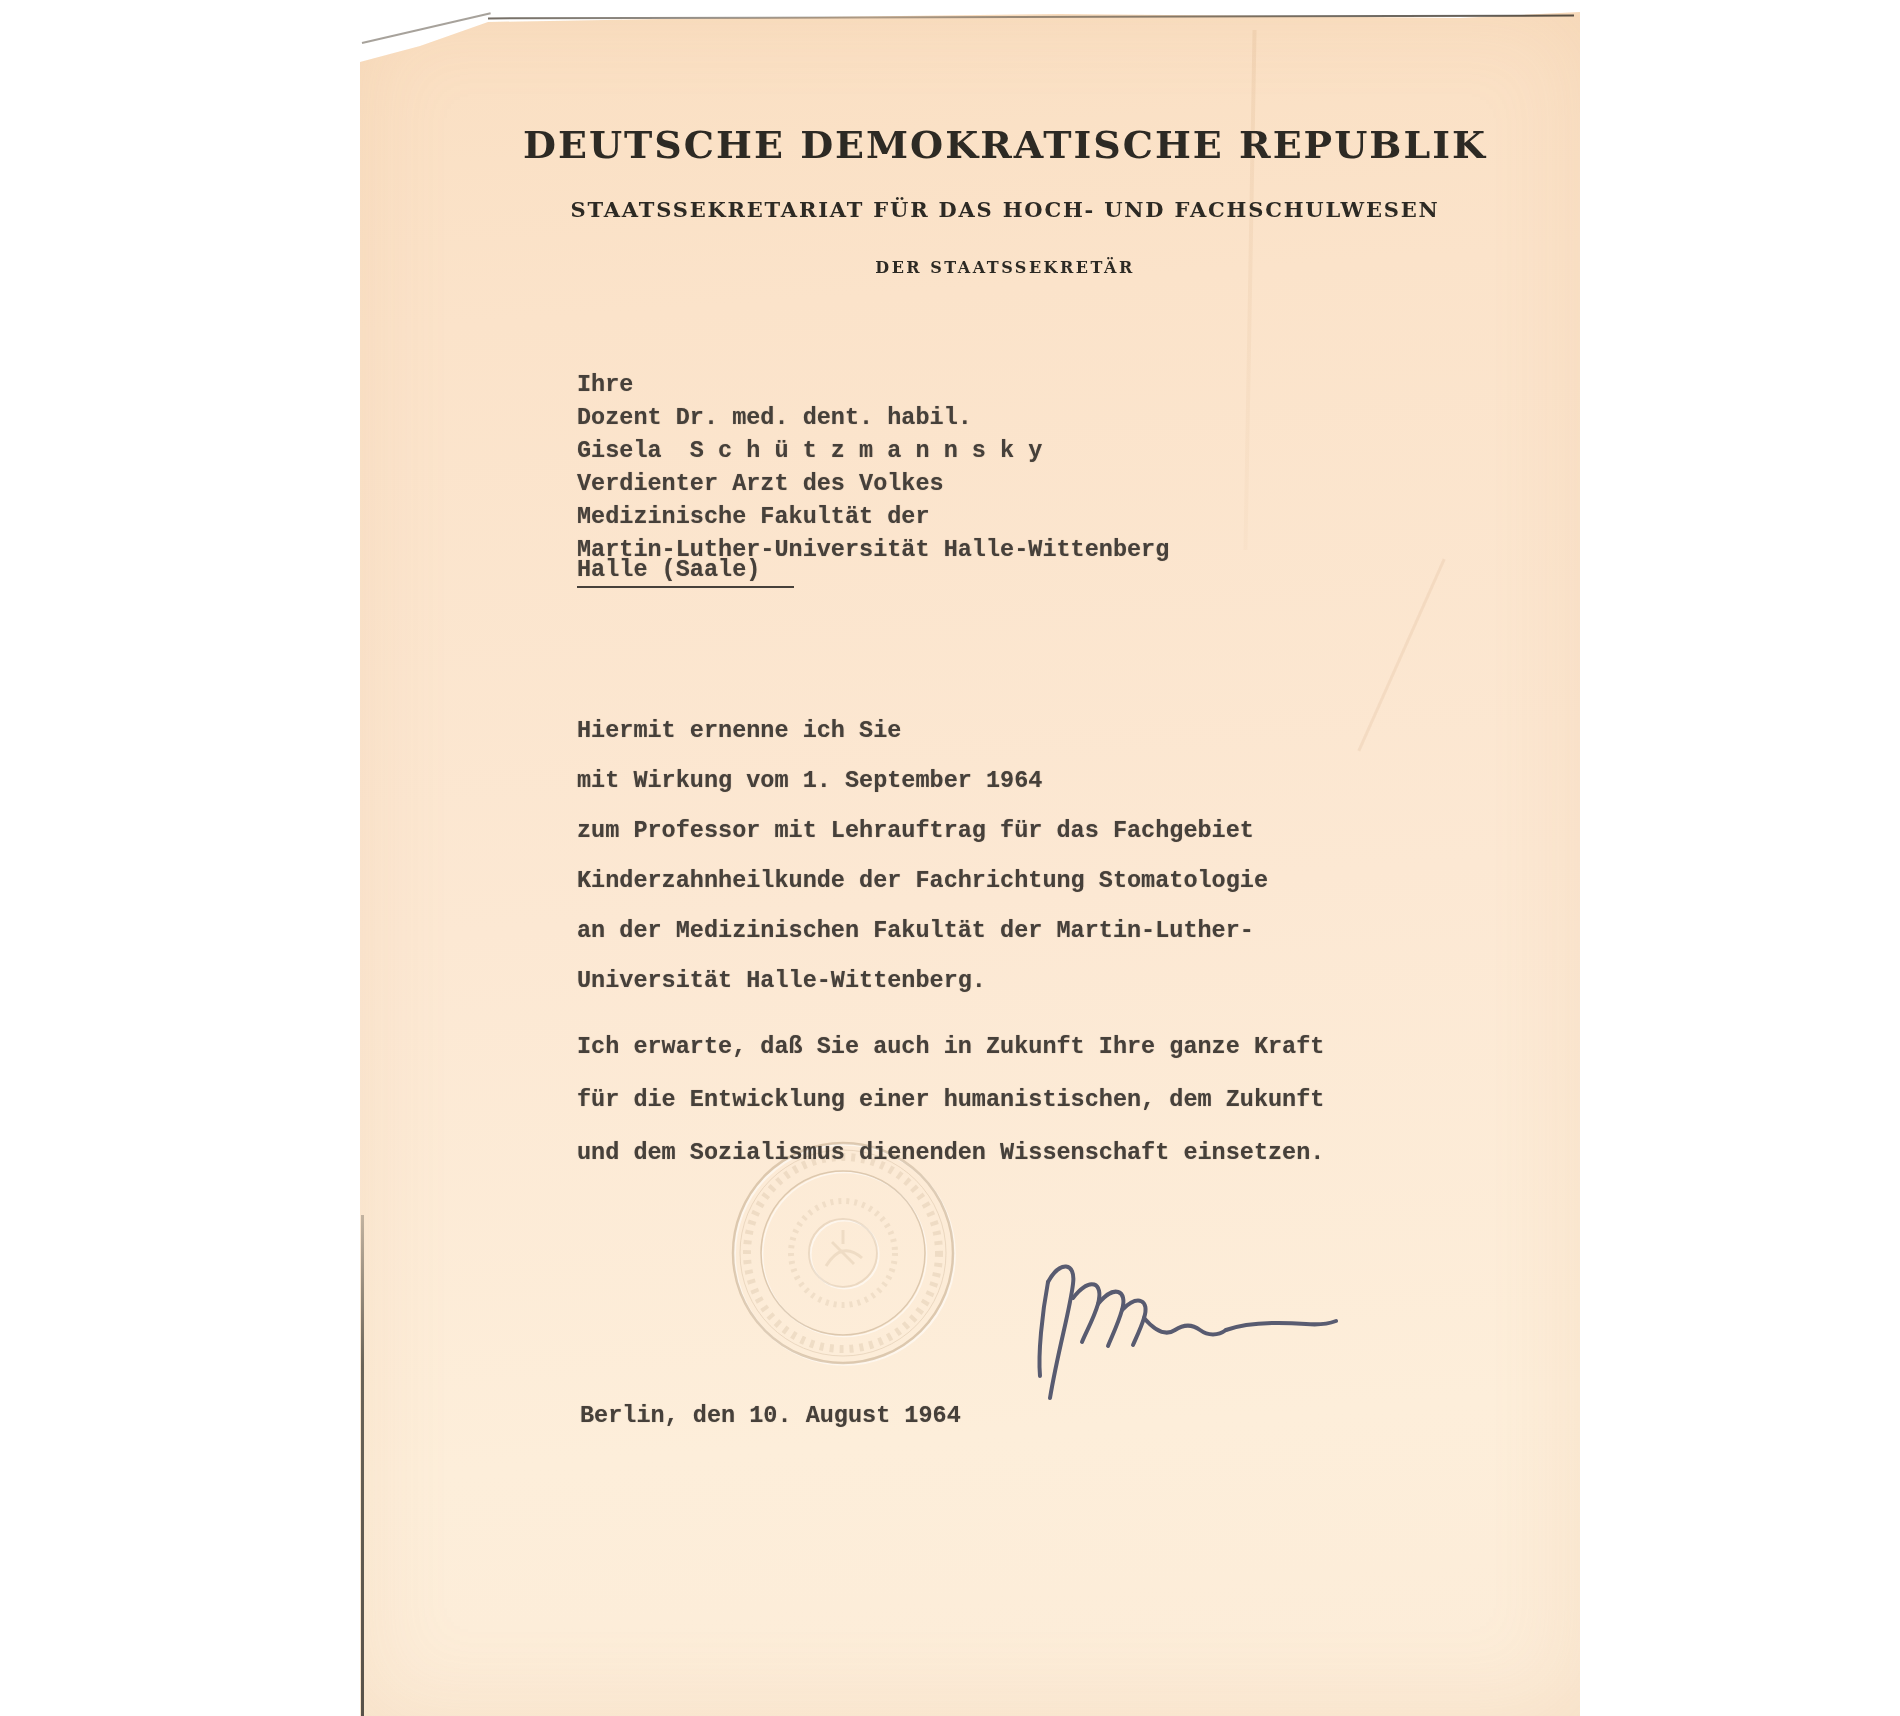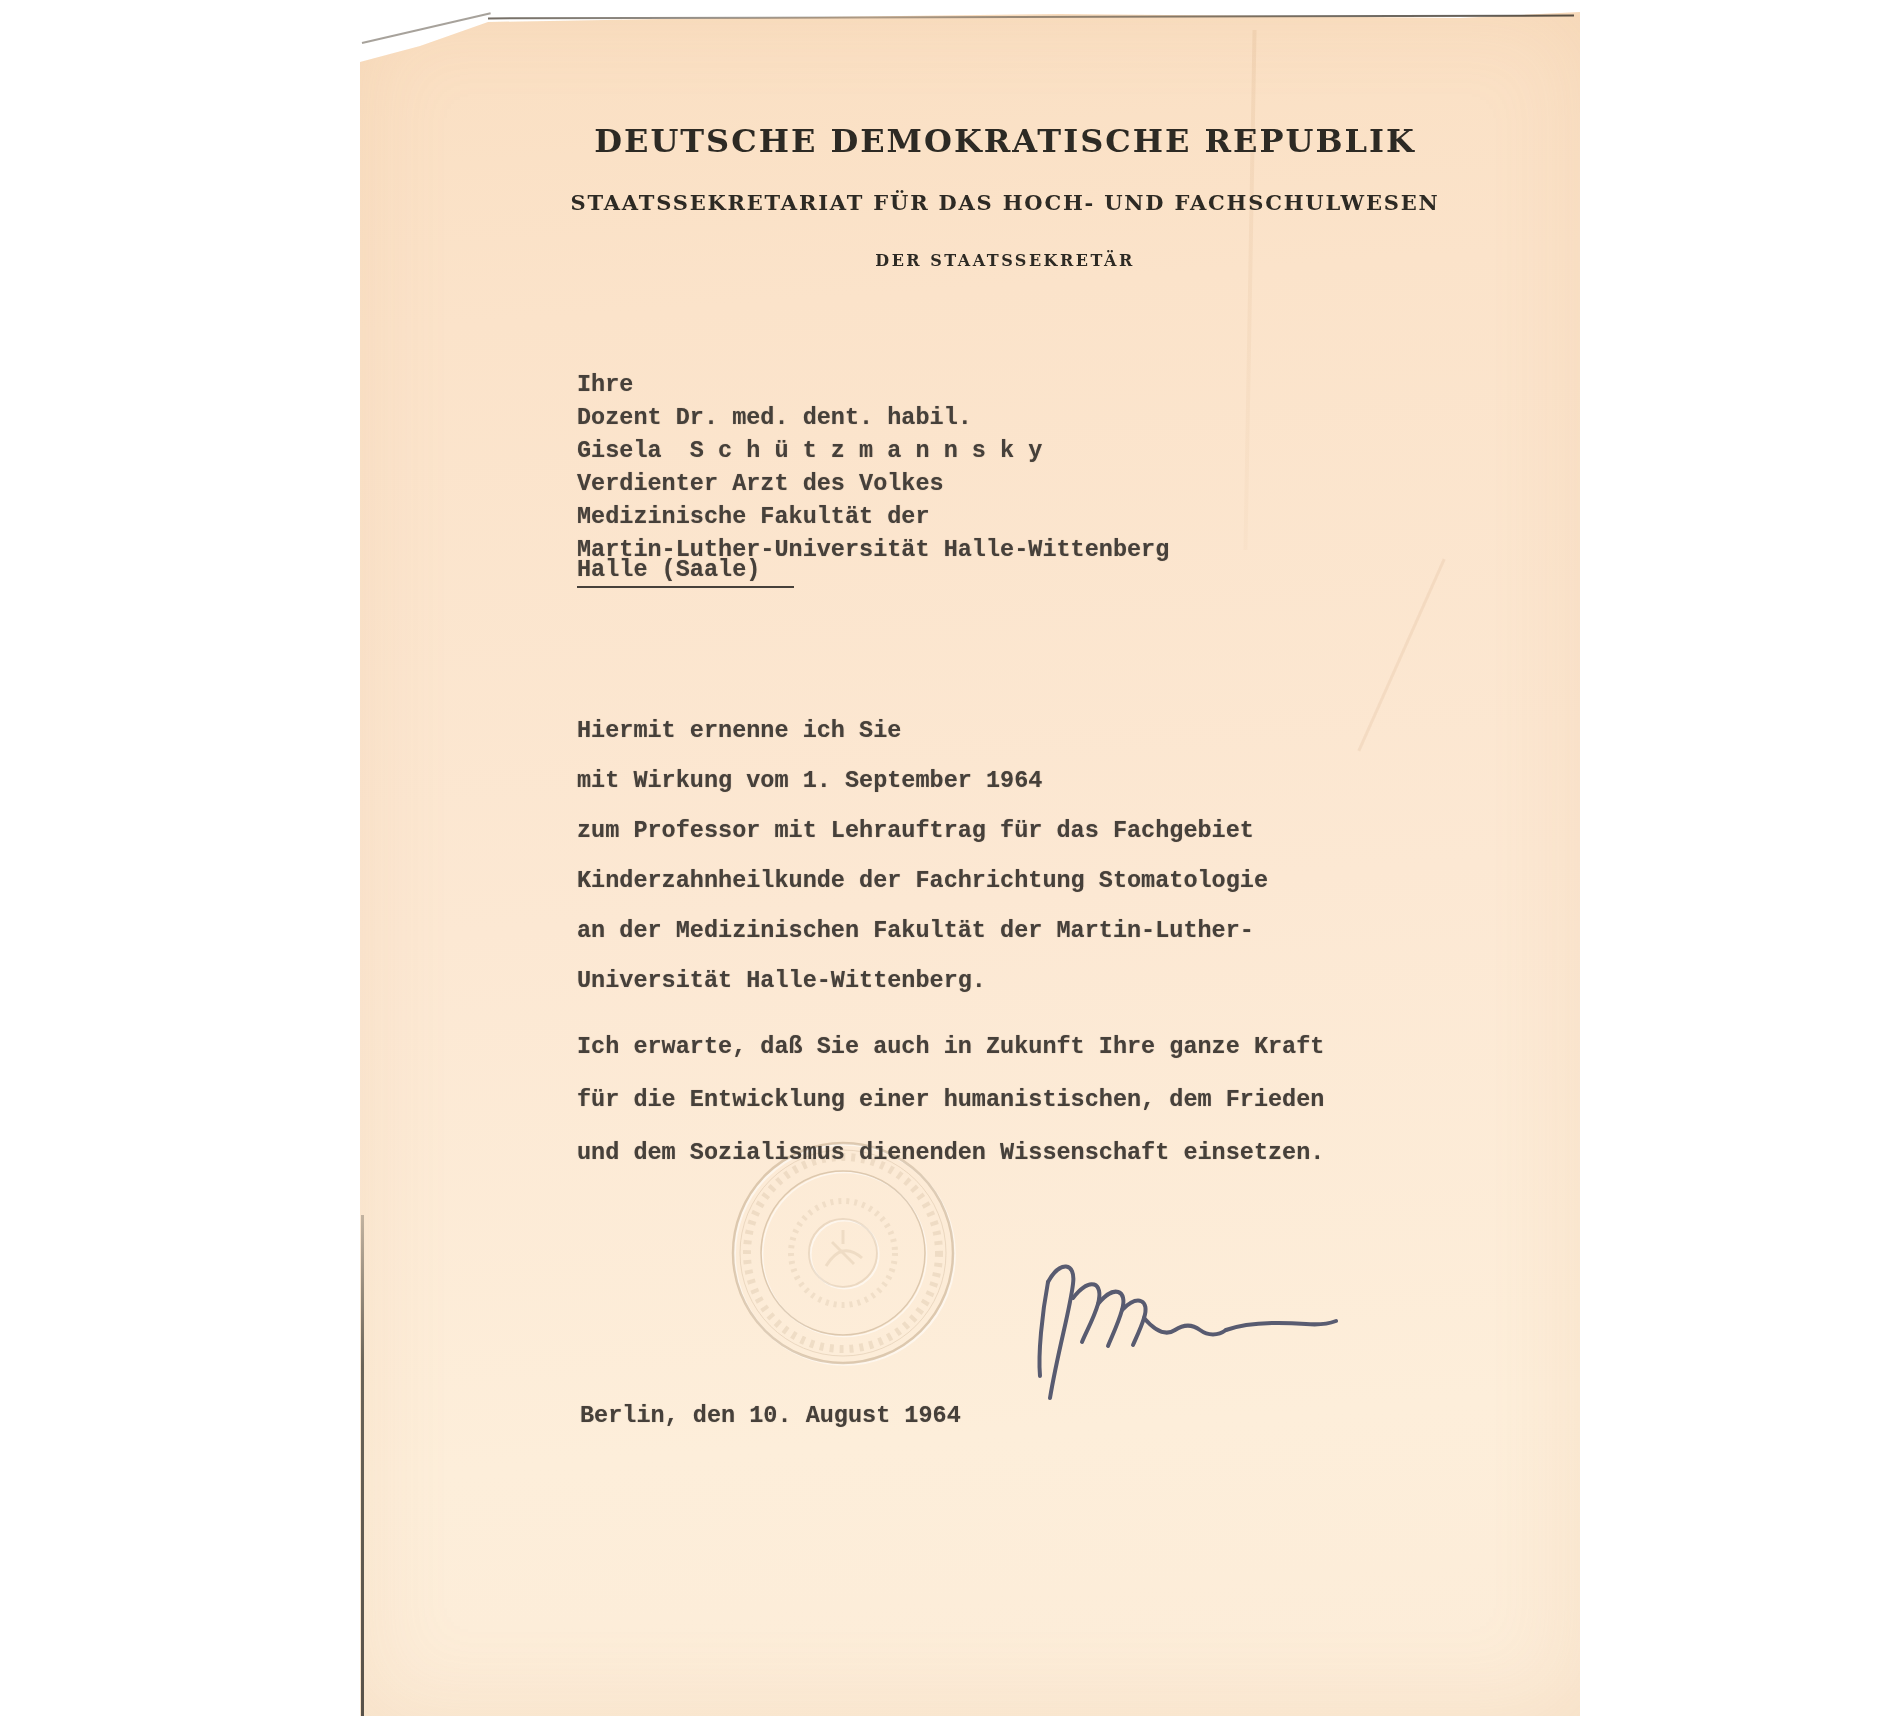--- a/index.html
+++ b/index.html
@@ -39,21 +39,21 @@
   .crease-d{
     position:absolute;left:1040px;top:540px;width:3px;height:210px;
     background:rgba(198,152,108,.14);
     transform:rotate(24deg);
   }
   
   .letterhead{
     position:absolute;left:430px;top:122px;width:1150px;text-align:center;
     color:#2d2a24;font-family:"DejaVu Serif", serif;font-weight:bold;
   }
-  .lh1{font-size:32px;letter-spacing:2px;}
+  .lh1{font-size:38px;letter-spacing:2px;}
   .lh2{font-size:21px;letter-spacing:1.8px;margin-top:30px;}
   .lh3{font-size:16px;letter-spacing:2.5px;margin-top:36px;}
   
   .tw{
     position:absolute;color:#46403a;
     font-family:"Liberation Mono","DejaVu Sans Mono",monospace;
     font-weight:bold;font-size:23.5px;
     text-shadow:0 0 1px rgba(70,64,58,.45);
     z-index:2;
   }
@@ -106,21 +106,21 @@
     <div class="line">Hiermit ernenne ich Sie</div>
     <div class="line">mit Wirkung vom 1. September 1964</div>
     <div class="line">zum Professor mit Lehrauftrag für das Fachgebiet</div>
     <div class="line">Kinderzahnheilkunde der Fachrichtung Stomatologie</div>
     <div class="line">an der Medizinischen Fakultät der Martin-Luther-</div>
     <div class="line">Universität Halle-Wittenberg.</div>
   </div>
 
   <div class="tw body2">
     <div class="line">Ich erwarte, daß Sie auch in Zukunft Ihre ganze Kraft</div>
-    <div class="line">für die Entwicklung einer humanistischen, dem Frieden</div>
+    <div class="line">für die Entwicklung einer humanistischen, dem Zukunft</div>
     <div class="line">und dem Sozialismus dienenden Wissenschaft einsetzen.</div>
   </div>
 
   <div class="seal">
     <svg viewBox="0 0 230 230" width="230" height="230">
       <g fill="none" stroke="#ffffff" opacity="0.55" transform="translate(1.6,1.6)">
         <circle cx="115" cy="115" r="110" stroke-width="2.5"></circle>
         <circle cx="115" cy="115" r="82" stroke-width="1.5"></circle>
         <circle cx="115" cy="115" r="34" stroke-width="2"></circle>
       </g>

